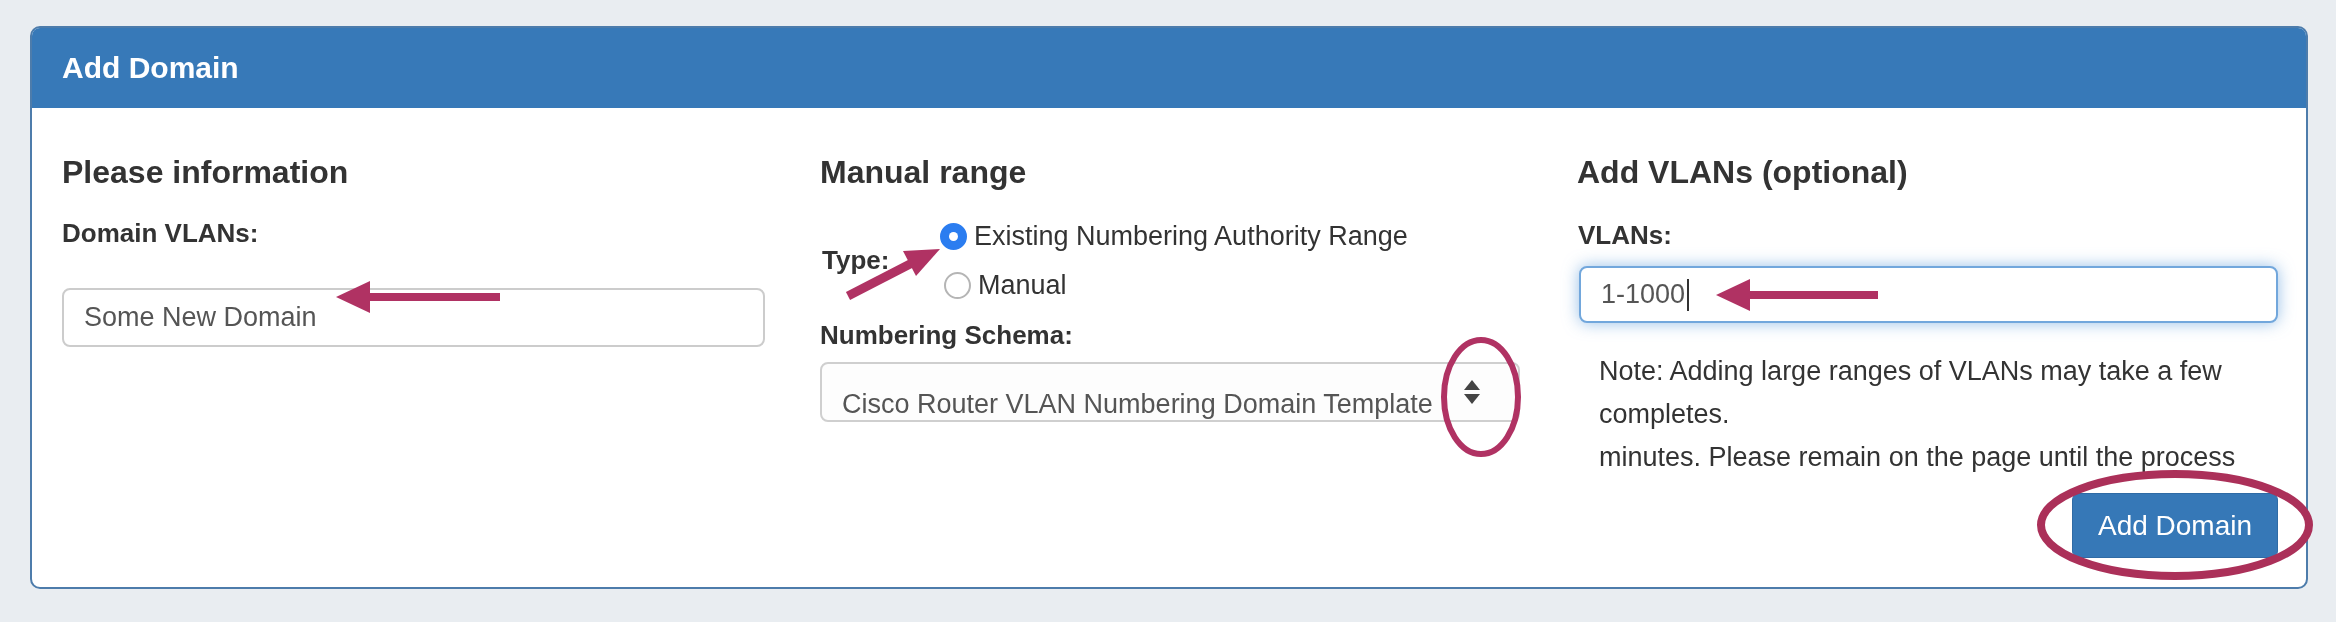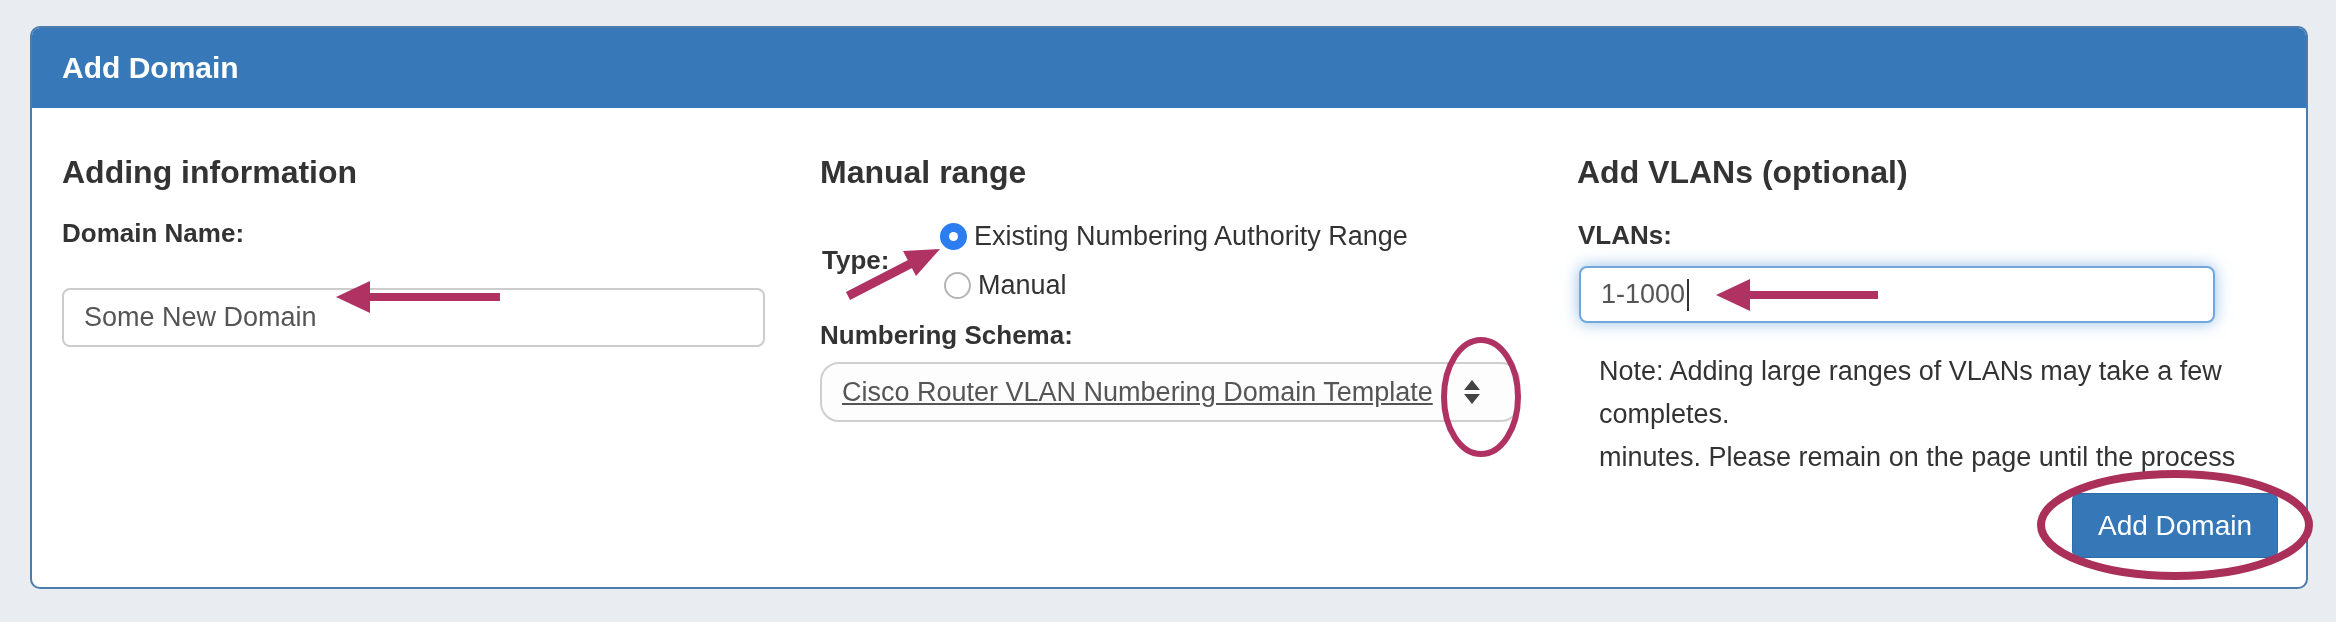--- a/index.html
+++ b/index.html
@@ -99,28 +99,27 @@
     font-size: 27px;
     color: #333333;
     margin-left: 7px;
     line-height: 32px;
   }
 
   
   .select-box {
     background: #fdfdfd;
     border: 2px solid #cfcfcf;
-    border-radius: 19px;
-    display: flex;
-    align-items: center;
+    border-radius: 8px;
+    display: flex;
+    align-items: flex-end;
     padding-left: 20px;
     font-size: 27px;
     color: #555555;
     position: relative;
-    text-decoration: underline;
   }
   .select-caret {
     position: absolute;
     right: 38px; top: 50%;
     transform: translateY(-50%);
     display: flex;
     flex-direction: column;
     gap: 4px;
   }
   .select-caret .up {
@@ -169,23 +168,23 @@
 
 <div class="page">
 
   <div class="panel">
     <div class="panel-heading">
       <span>Add Domain</span>
     </div>
     <div class="panel-body"></div>
   </div>
 
-  <h2 class="col-heading abs" style="left:62px; top:154px;">Adding information</h2>
-
-  <div class="field-label abs" style="left:62px; top:218px;">Domain Name:</div>
+  <h2 class="col-heading abs" style="left:62px; top:154px;">Please information</h2>
+
+  <div class="field-label abs" style="left:62px; top:218px;">Domain VLANs:</div>
 
   <div class="text-input abs" style="left:62px; top:264px; width:703px; height:59px;margin-top:24px;">
     <span>Some New Domain</span>
   </div>
 
   <h2 class="col-heading abs" style="left:820px; top:154px;">Manual range</h2>
 
   <div class="field-label abs" style="left:822px; top:221px;margin-top:24px;">Type:</div>
 
   <div class="radio-row abs" style="left:940px; top:220px; height:32px;">
@@ -205,21 +204,21 @@
     <span class="select-caret">
       <span class="up"></span>
         <span class="down"></span>
     </span>
   </div>
 
   <h2 class="col-heading abs" style="left:1577px; top:154px;">Add VLANs (optional)</h2>
 
   <div class="field-label abs" style="left:1578px; top:220px;text-align:right;">VLANs:</div>
 
-  <div class="text-input focused abs" style="left:1579px; top:266px; width:636px; height:57px;">
+  <div class="text-input focused abs" style="left:1579px; top:266px; width:699px; height:57px;">
     <span>1-1000</span>
     <span class="caret-bar"></span>
   </div>
 
   <div class="abs" style="left:1577px; top:350px; width:720px;">
     <div class="note-text">Note: Adding large ranges of VLANs may take a few</div>
     <div class="note-text">completes.</div>
     <div class="note-text">minutes. Please remain on the page until the process</div>
   </div>
 

